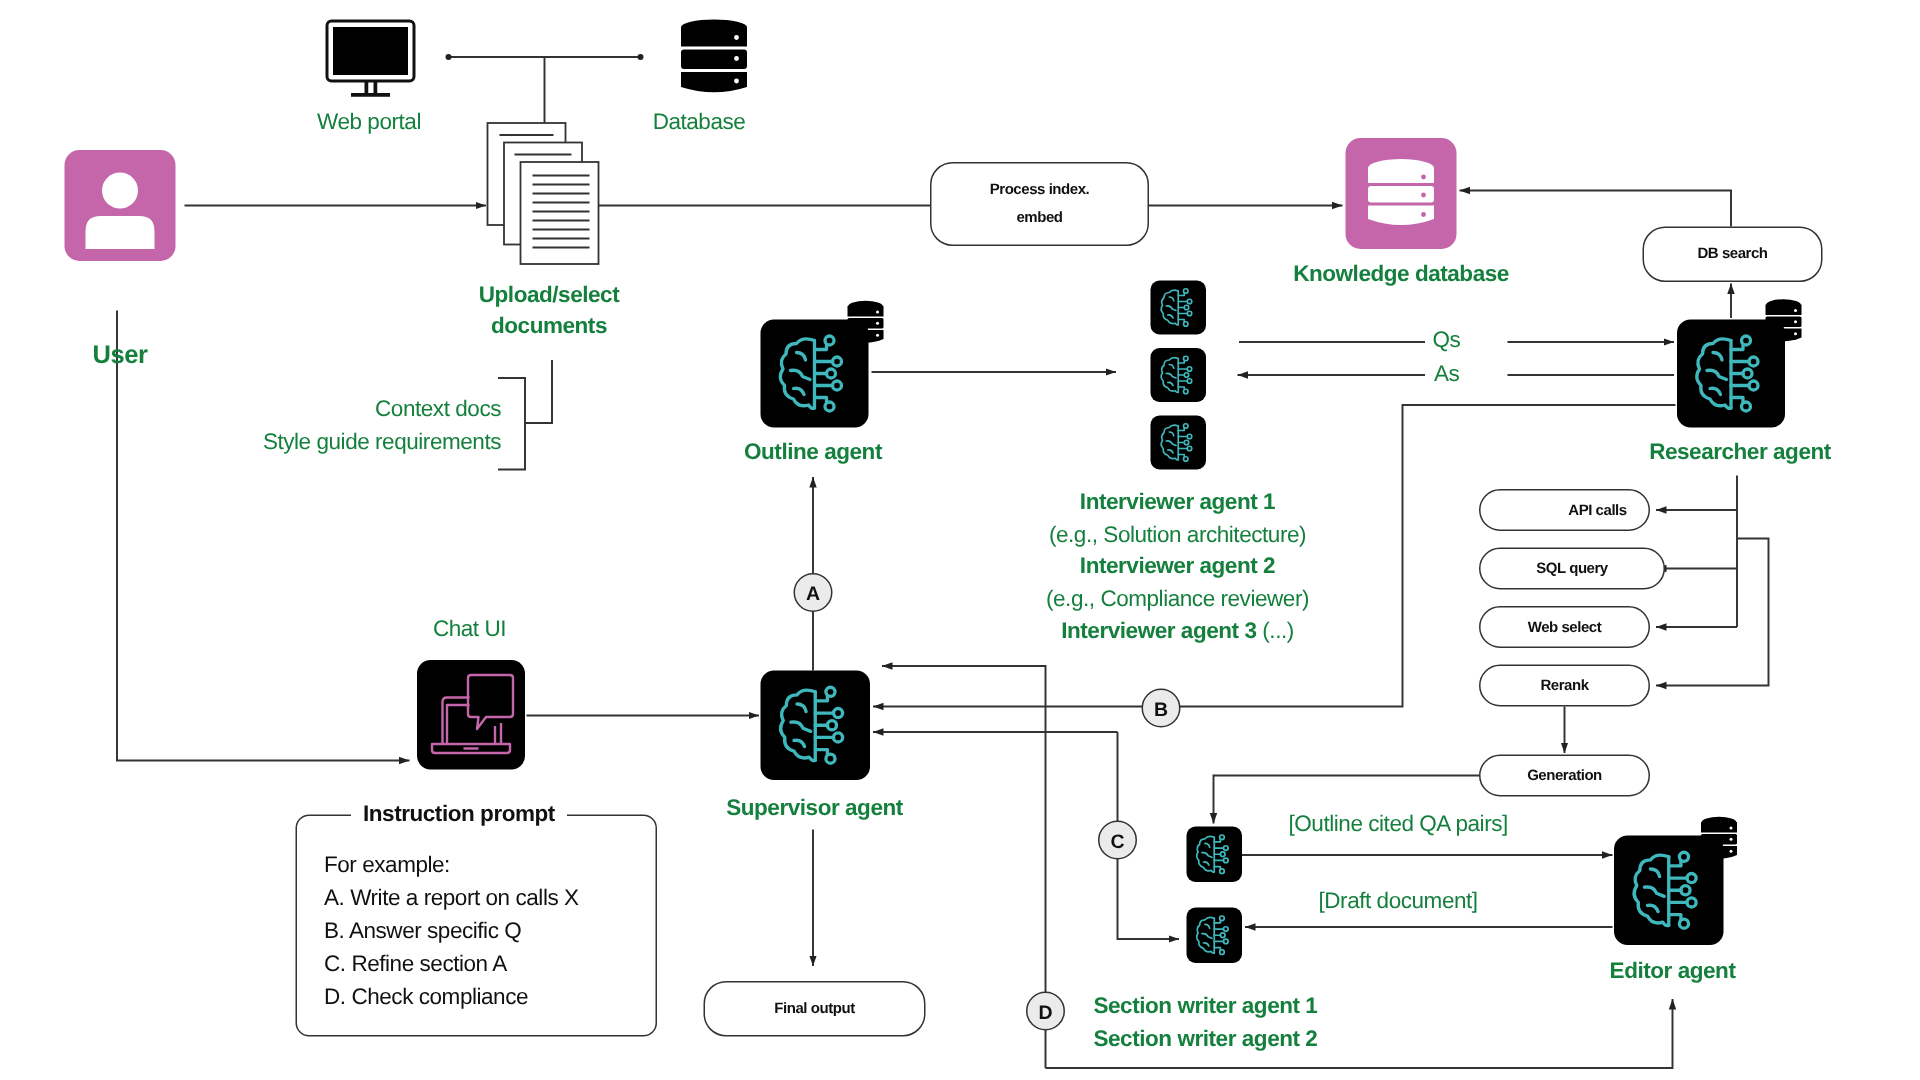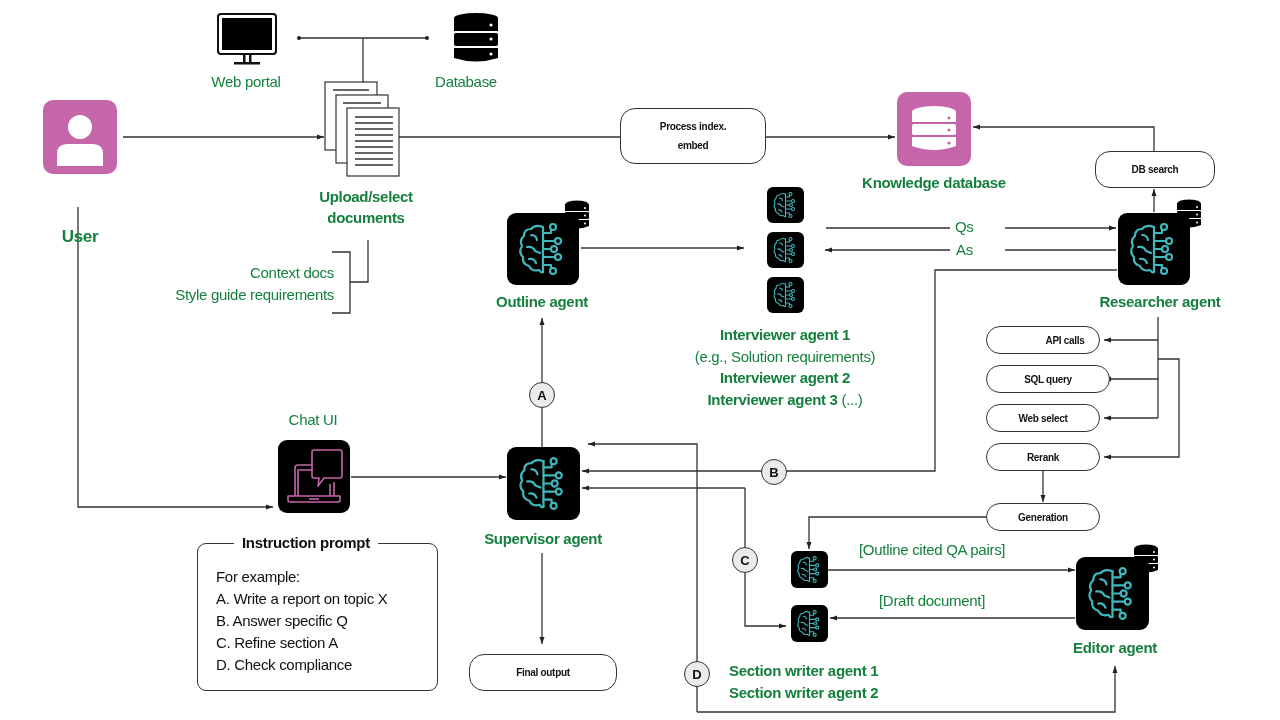--- a/index.html
+++ b/index.html
@@ -273,22 +273,23 @@
     <circle cx="51" cy="44" r="3"></circle>
     <circle cx="46" cy="58" r="3"></circle>
   </g>
     </svg>
 </div>
 <div class="lbl" style="left:955px;top:218px;">Qs</div>
 <div class="lbl" style="left:956px;top:241px;">As</div>
 
 <div class="lbl center" style="left:680px;top:324px;width:210px;line-height:21.5px;">
   <div class="bold">Interviewer agent 1</div>
-  <div>(e.g., Solution requirements)</div>
+  <div>(e.g., Solution architecture)</div>
   <div class="bold">Interviewer agent 2</div>
+  <div>(e.g., Compliance reviewer)</div>
   <div><span class="bold">Interviewer agent 3</span><span> (...)</span></div>
 </div>
 
 <div class="agent" style="left:1118px;top:213px;width:72px;height:72px;">
   <svg class="brain" viewBox="0 0 72 72">
   <g fill="none" stroke="#3fb8bd" stroke-width="2.2" stroke-linecap="round" stroke-linejoin="round">
     <path d="M36,14 Q28,11 24,16 Q17,16 17,23 Q12,27 15,33 Q11,39 16,44 Q15,51 22,53 Q25,59 32,57 Q34,60 36,59"></path>
     <path d="M36,14 L36,59"></path>
     <path d="M24,22 Q29,22 30,27"></path>
     <path d="M20,34 Q26,33 28,38 L33,40"></path>
@@ -345,21 +346,21 @@
       <line x1="31" y1="59" x2="41" y2="59"></line>
       <path d="M36,10 L62,10 Q64,10 64,12 L64,36 Q64,38 62,38 L46,38 L40,46 L41,38 L36,38 Q34,38 34,36 L34,12 Q34,10 36,10 Z"></path>
     </g>
   </svg>
 </div>
 
 <div class="prompt-box"></div>
 <div class="prompt-title">Instruction prompt</div>
 <div class="prompt-lines">
   <div>For example:</div>
-  <div>A. Write a report on topic X</div>
+  <div>A. Write a report on calls X</div>
   <div>B. Answer specific Q</div>
   <div>C. Refine section A</div>
   <div>D. Check compliance</div>
 </div>
 
 <div class="agent" style="left:507px;top:447px;width:73px;height:73px;">
   <svg class="brain" viewBox="0 0 72 72">
   <g fill="none" stroke="#3fb8bd" stroke-width="2.2" stroke-linecap="round" stroke-linejoin="round">
     <path d="M36,14 Q28,11 24,16 Q17,16 17,23 Q12,27 15,33 Q11,39 16,44 Q15,51 22,53 Q25,59 32,57 Q34,60 36,59"></path>
     <path d="M36,14 L36,59"></path>

